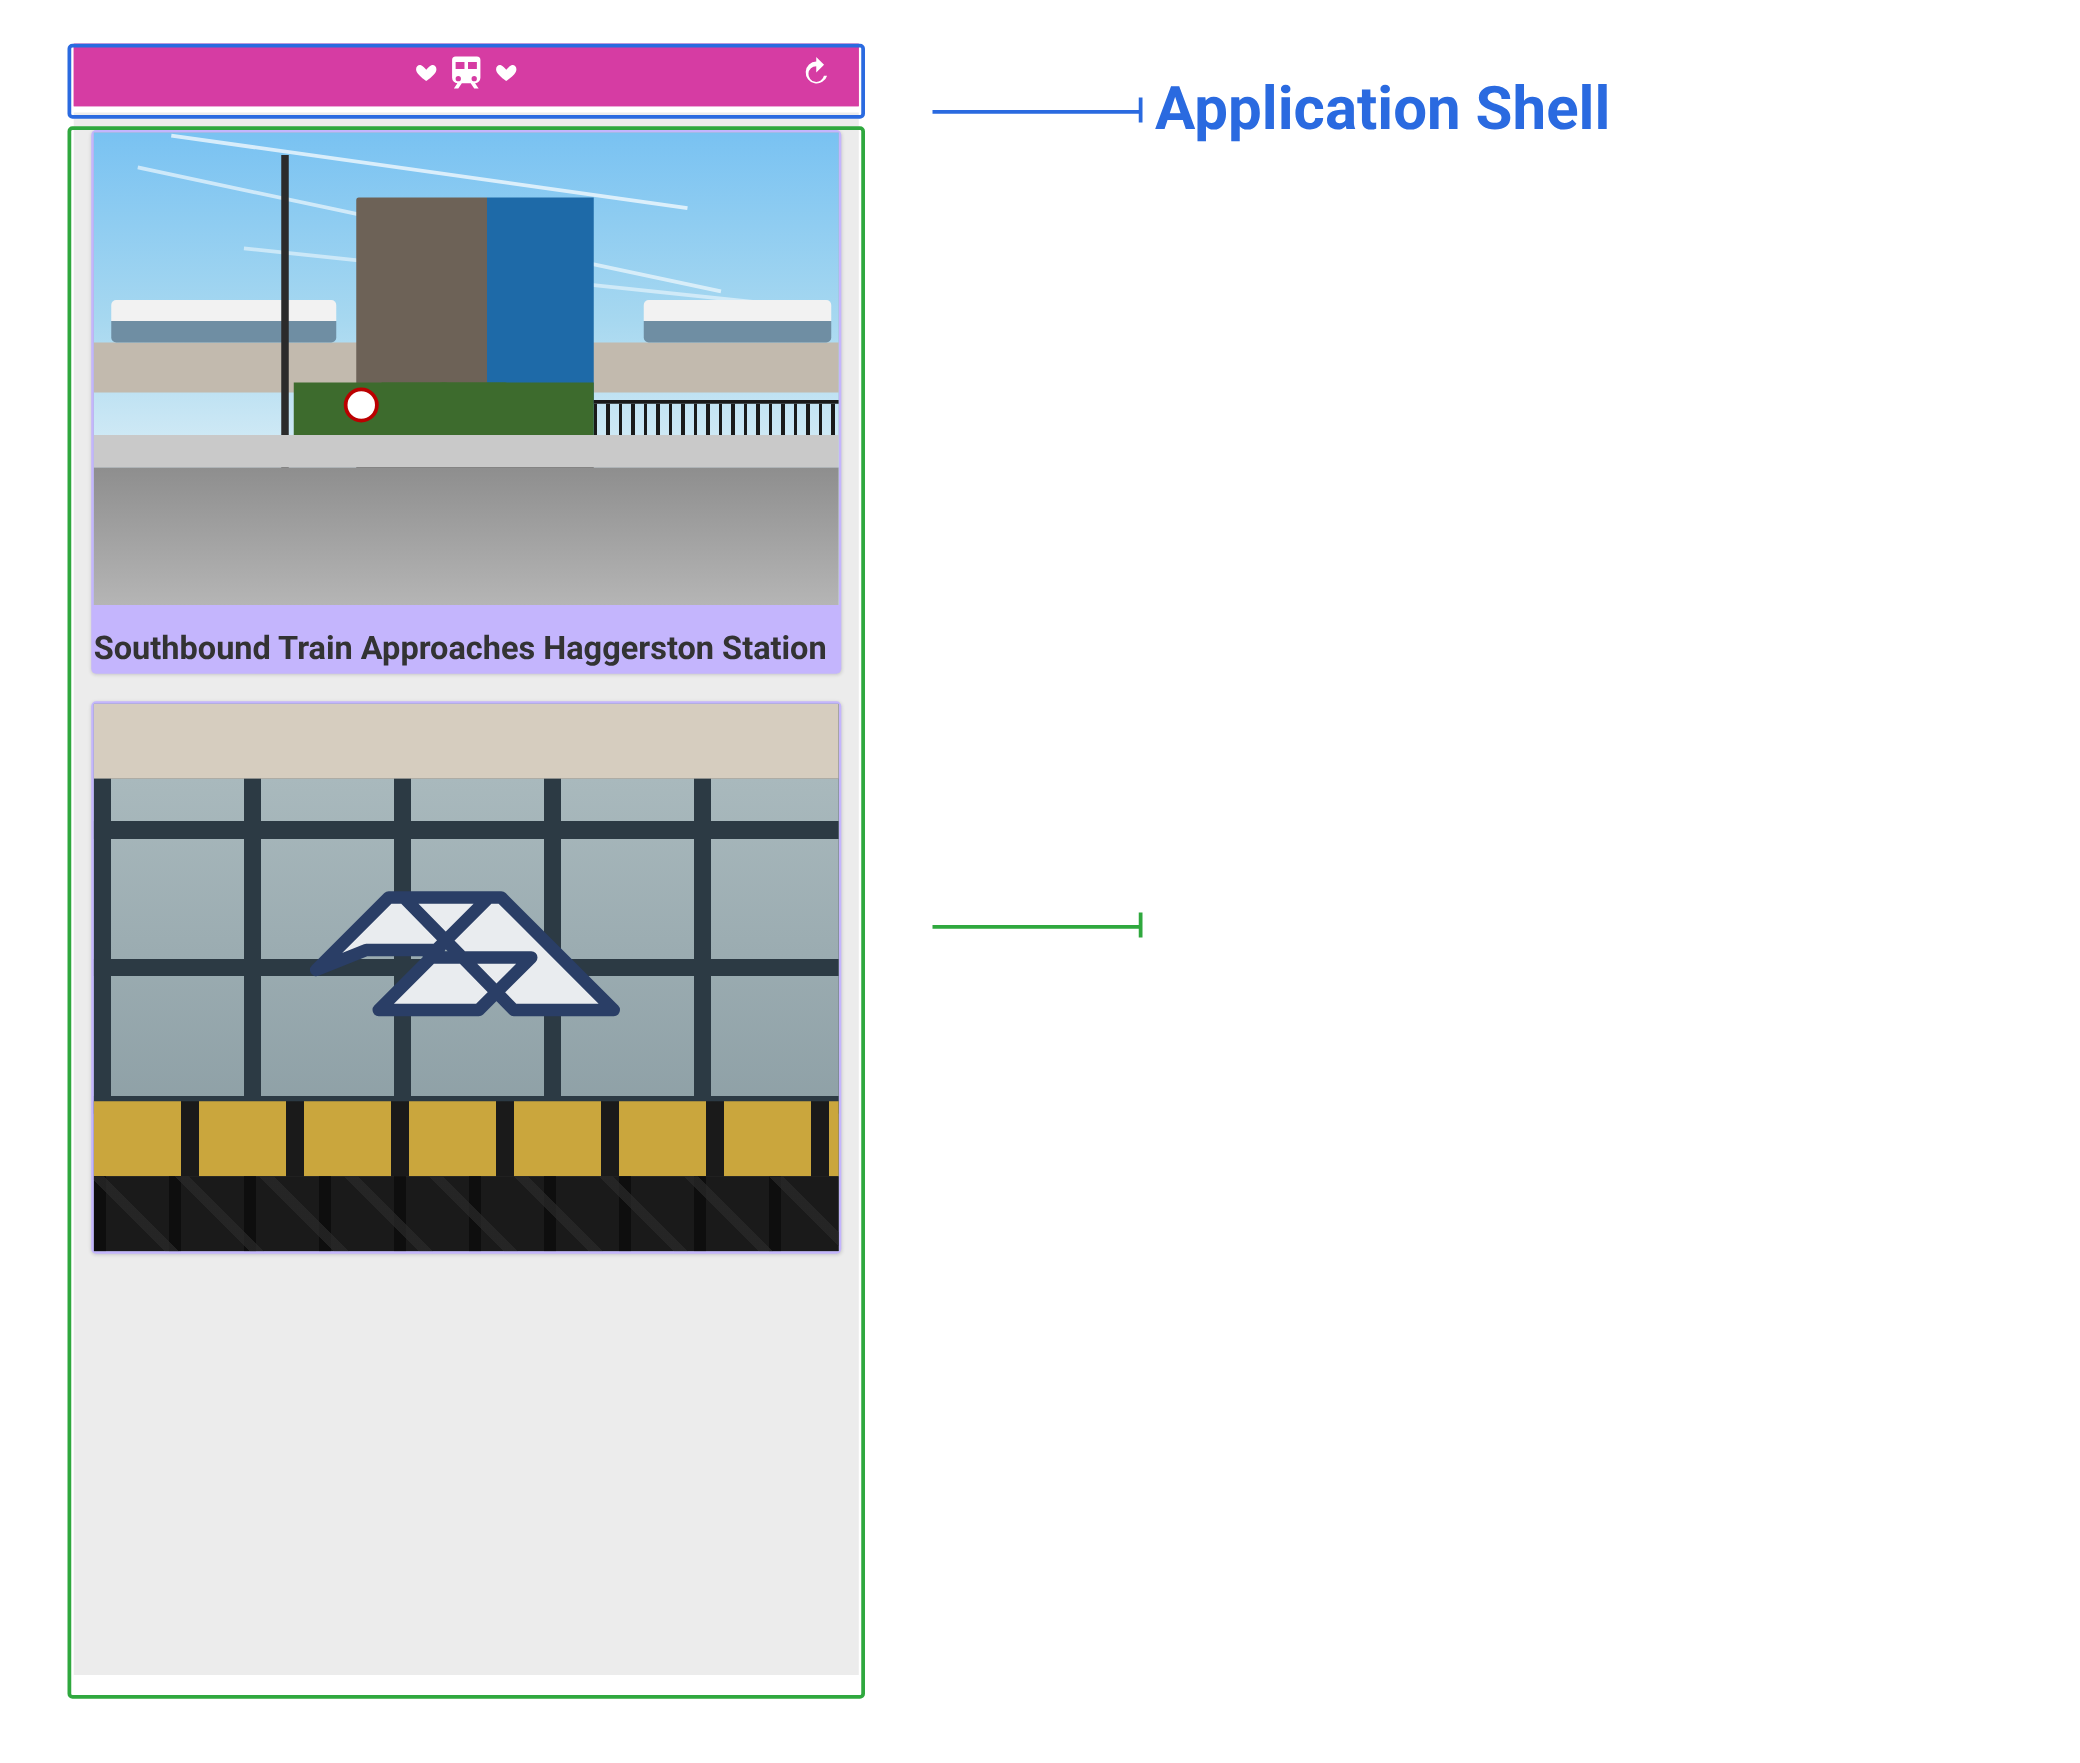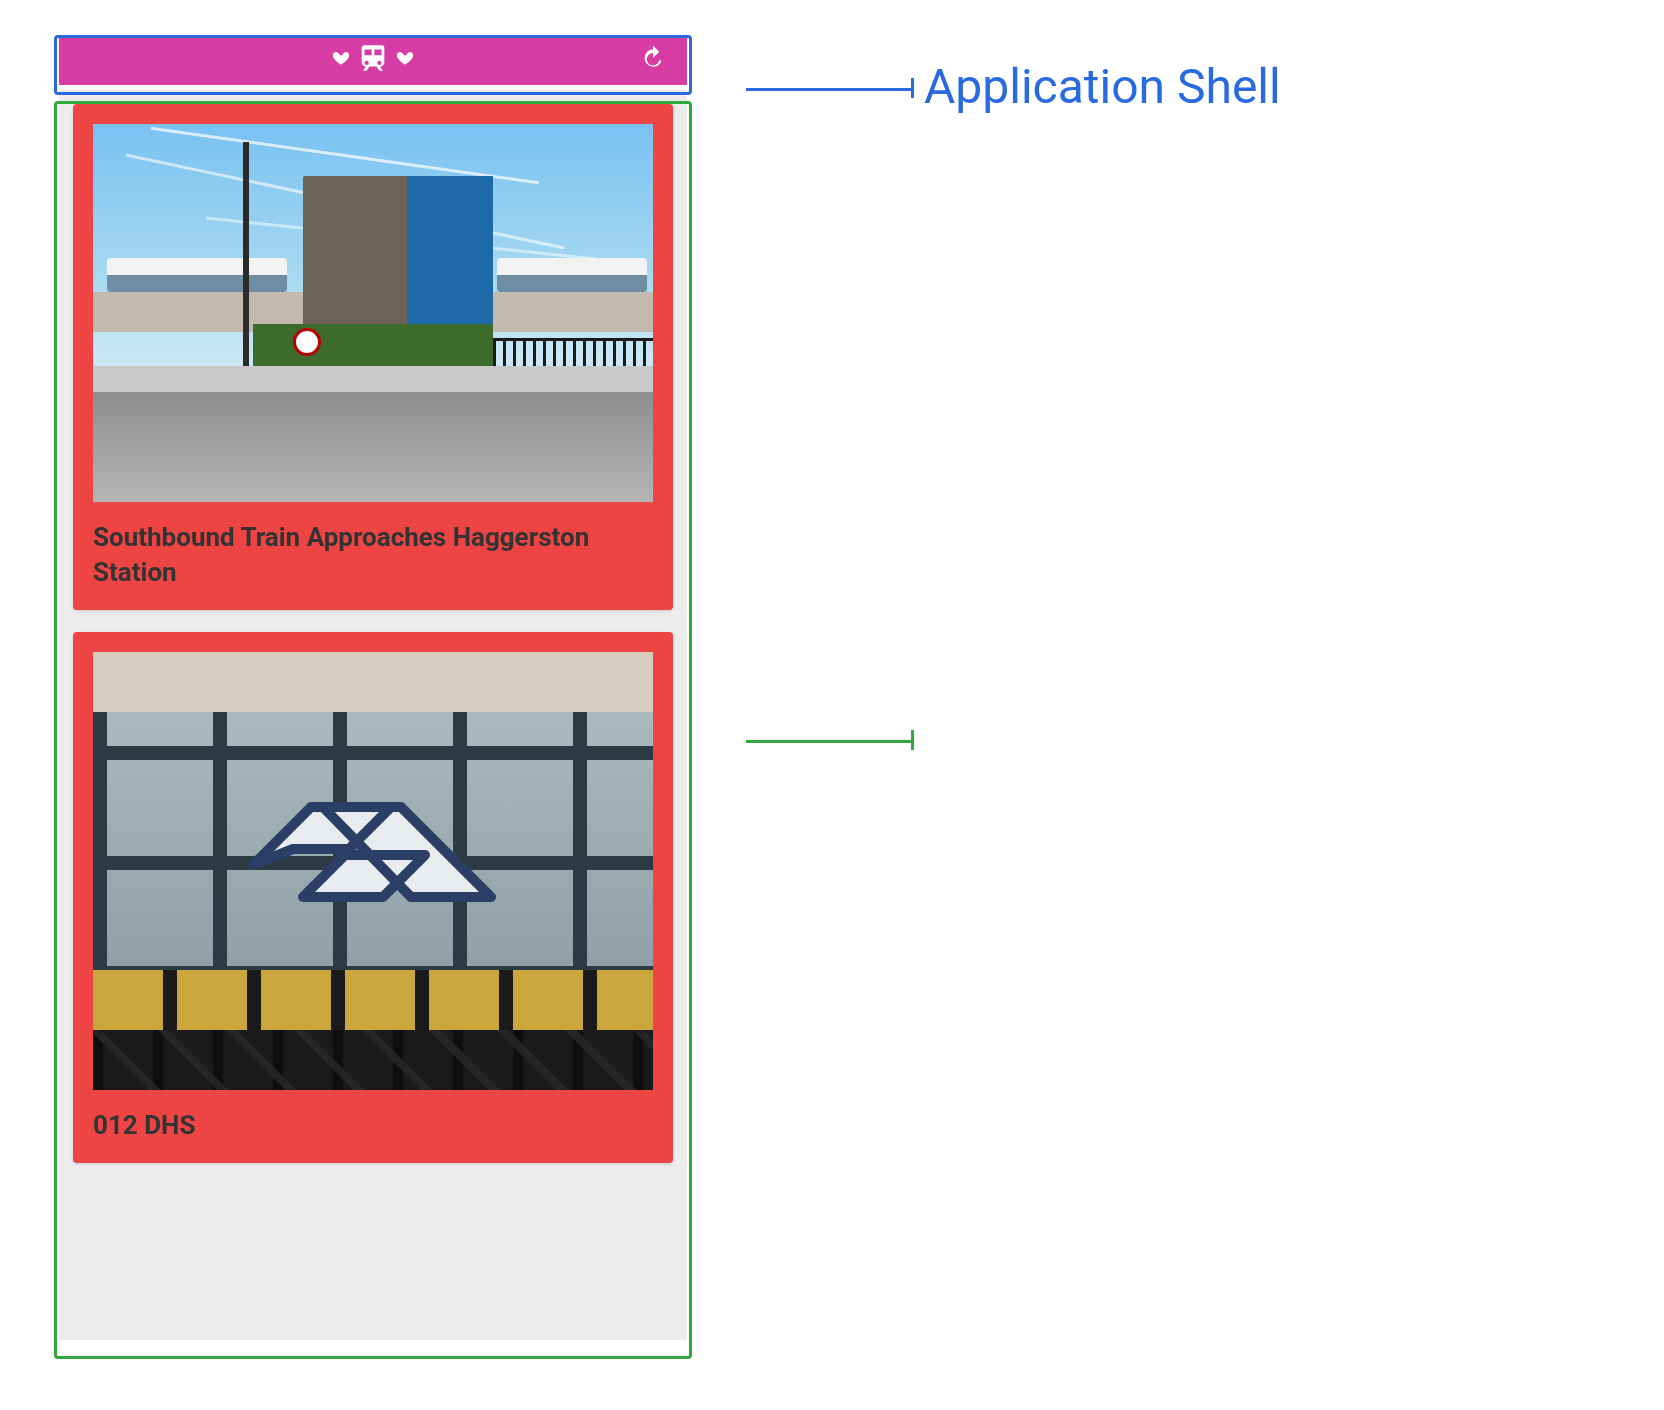--- a/index.html
+++ b/index.html
@@ -70,24 +70,24 @@
       cursor: pointer;
     }
     .content-area {
       background: #ececec;
       padding: 14px;
       margin: 0 5px 5px 5px;
       height: 1250px;
       overflow: hidden;
     }
     .card {
-      background: #ef4444;
+      background: #c4b5fd;
       border-radius: 4px;
       box-shadow: 0 1px 3px rgba(0,0,0,0.15);
-      padding: 20px;
+      padding: 2px;
       margin-bottom: 22px;
     }
     .card .img {
       width: 100%;
       height: 378px;
       background: #9db9c8;
       position: relative;
       overflow: hidden;
     }
     .card .caption {
@@ -196,20 +196,21 @@
     .c2-logo {
       position: absolute; left: 50%; top: 45%;
       transform: translate(-50%, -50%);
     }
 
     
     .label {
       position: absolute;
       font-size: 48px;
       white-space: nowrap;
+      font-weight: bold;
     }
     .label.shell { color: #2a6ae0; left: 870px; top: 28px; }
     .label.content { color: #2fa83e; left: 870px; top: 680px; }
     .leader {
       position: absolute;
       height: 0;
       border-top-width: 3px;
       border-top-style: solid;
     }
     .leader.shell { border-color: #2a6ae0; left: 692px; top: 58px; width: 166px; }
@@ -287,21 +288,20 @@
           <div class="c2-windows"></div>
           <div class="c2-lowband"></div>
           <div class="c2-truss"></div>
           <div class="c2-logo">
             <svg width="280" height="140" viewBox="0 0 280 140">
               <path d="M20 88 L78 30 L158 30 L110 78 L192 78 L150 120 L70 120 L118 72 L60 72 Z
                        M90 30 L168 30 L258 120 L178 120 Z" fill="#e9ecef" stroke="#2a3e66" stroke-width="10" stroke-linejoin="round"></path>
             </svg>
           </div>
         </div>
-        <div class="caption">012 DHS</div>
       </div>
 
     </div>
   </div>
 
   <div class="leader shell"></div>
   <div class="leader-tick shell"></div>
   <div class="label shell">Application Shell</div>
 
   <div class="leader content"></div>

